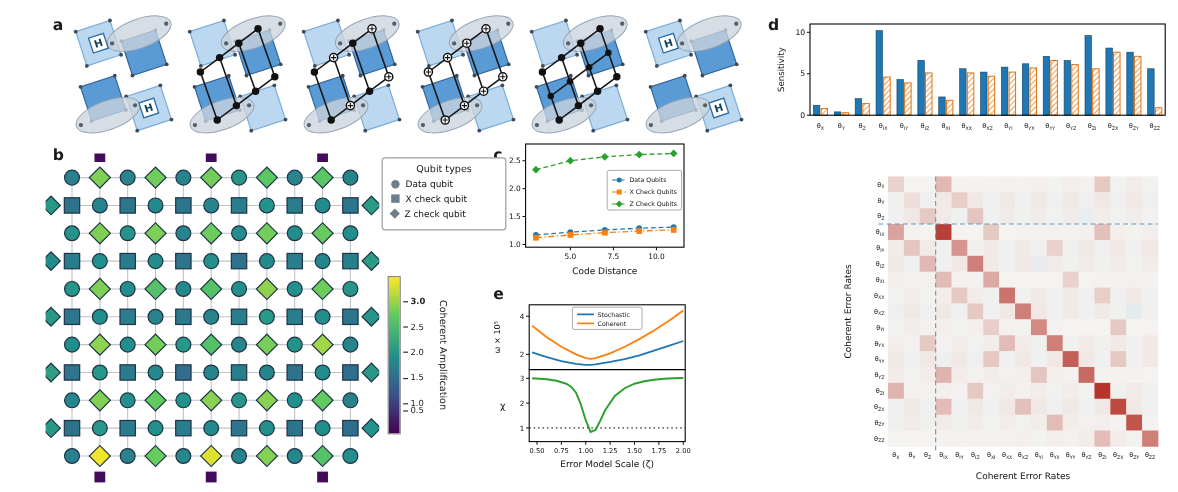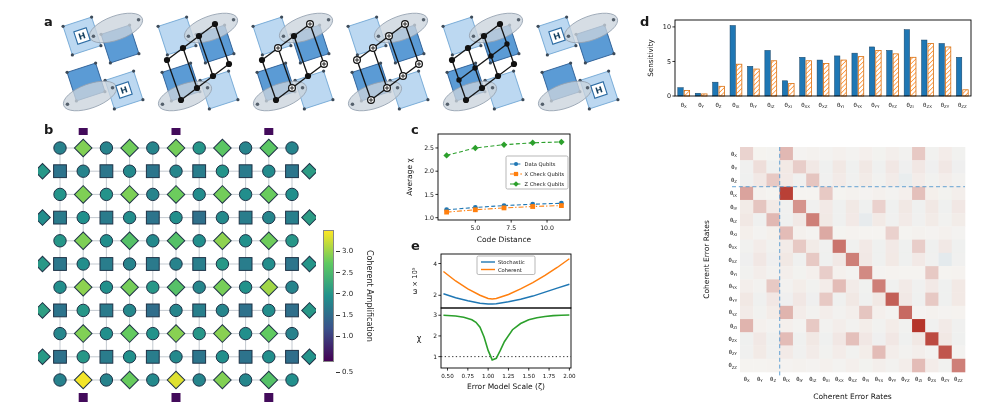--- a/index.html
+++ b/index.html
@@ -469,21 +469,21 @@
         <circle cx="68.4" cy="252" r="6.2" fill="rgb(39,131,140)" stroke="#1f3347" stroke-width="1"></circle>
         <rect x="85.39999999999999" y="245.8" width="12.4" height="12.4" fill="rgb(104,203,94)" stroke="#1f3347" stroke-width="1" transform="rotate(45 91.6 252)"></rect>
         <circle cx="114.8" cy="252" r="6.2" fill="rgb(36,137,140)" stroke="#1f3347" stroke-width="1"></circle>
         <rect x="131.8" y="245.8" width="12.4" height="12.4" fill="rgb(222,225,49)" stroke="#1f3347" stroke-width="1" transform="rotate(45 138 252)"></rect>
         <circle cx="161.2" cy="252" r="6.2" fill="rgb(38,133,140)" stroke="#1f3347" stroke-width="1"></circle>
         <rect x="178.20000000000002" y="245.8" width="12.4" height="12.4" fill="rgb(130,208,84)" stroke="#1f3347" stroke-width="1" transform="rotate(45 184.4 252)"></rect>
         <circle cx="207.6" cy="252" r="6.2" fill="rgb(37,134,140)" stroke="#1f3347" stroke-width="1"></circle>
         <rect x="224.6" y="245.8" width="12.4" height="12.4" fill="rgb(85,193,104)" stroke="#1f3347" stroke-width="1" transform="rotate(45 230.79999999999998 252)"></rect>
         <circle cx="254" cy="252" r="6.2" fill="rgb(34,143,140)" stroke="#1f3347" stroke-width="1"></circle>
       </svg></div>
-  <div id="mount-c" class="mount" style="left:402px;top:126px"><svg width="178" height="124">
+  <div id="mount-c" class="mount" style="left:402px;top:112px"><svg width="178" height="124">
         <rect x="36" y="8" width="132" height="86" fill="none" stroke="#000" stroke-width="0.9"></rect>
         <line x1="73.30434782608697" y1="94" x2="73.30434782608697" y2="96.6" stroke="#000" stroke-width="0.8"></line>
         <text x="73.30434782608697" y="104" font-size="6.2" fill="#111" text-anchor="middle">5.0</text>
         <line x1="109.17391304347827" y1="94" x2="109.17391304347827" y2="96.6" stroke="#000" stroke-width="0.8"></line>
         <text x="109.17391304347827" y="104" font-size="6.2" fill="#111" text-anchor="middle">7.5</text>
         <line x1="145.04347826086956" y1="94" x2="145.04347826086956" y2="96.6" stroke="#000" stroke-width="0.8"></line>
         <text x="145.04347826086956" y="104" font-size="6.2" fill="#111" text-anchor="middle">10.0</text>
         <line x1="33.4" y1="91.67567567567568" x2="36" y2="91.67567567567568" stroke="#000" stroke-width="0.8"></line>
         <text x="32" y="93.87567567567568" font-size="6.2" fill="#111" text-anchor="end">1.0</text>
         <line x1="33.4" y1="68.43243243243242" x2="36" y2="68.43243243243242" stroke="#000" stroke-width="0.8"></line>
@@ -953,26 +953,41 @@
         <text x="92" y="201.91176470588235" font-size="5.4" fill="#111" text-anchor="end">θ<tspan font-size="3.89" dy="1.19">ZX</tspan></text>
         <text x="286.9117647058823" y="242" font-size="5.4" fill="#111" text-anchor="middle">θ<tspan font-size="3.89" dy="1.19">ZX</tspan></text>
         <text x="92" y="215.1470588235294" font-size="5.4" fill="#111" text-anchor="end">θ<tspan font-size="3.89" dy="1.19">ZY</tspan></text>
         <text x="300.1470588235294" y="242" font-size="5.4" fill="#111" text-anchor="middle">θ<tspan font-size="3.89" dy="1.19">ZY</tspan></text>
         <text x="92" y="228.38235294117646" font-size="5.4" fill="#111" text-anchor="end">θ<tspan font-size="3.89" dy="1.19">ZZ</tspan></text>
         <text x="313.38235294117646" y="242" font-size="5.4" fill="#111" text-anchor="middle">θ<tspan font-size="3.89" dy="1.19">ZZ</tspan></text>
         <text x="0" y="0" font-size="7.5" fill="#111" text-anchor="middle" transform="translate(64 120.5) rotate(-90)">Coherent Error Rates</text>
         <text x="207.5" y="260" font-size="7.5" fill="#111" text-anchor="middle">Coherent Error Rates</text>
       </svg></div>
 
+  <div class="qubit-legend">
+    <div class="legend-title">Qubit types</div>
+    <div class="legend-row">
+      <span class="lm lm-circle"></span>
+      <span>Data qubit</span>
+    </div>
+    <div class="legend-row">
+      <span class="lm"></span>
+      <span>X check qubit</span>
+    </div>
+    <div class="legend-row">
+      <span class="lm lm-diamond"></span>
+      <span>Z check qubit</span>
+    </div>
+  </div>
 
   <div class="colorbar">
     <div class="cbar-gradient" id="cbar-gradient" style="background: linear-gradient(to top, rgb(68, 1, 84) 0%, rgb(59, 82, 139) 25%, rgb(33, 145, 140) 50%, rgb(94, 201, 98) 75%, rgb(253, 231, 37) 100%);"></div>
     <div id="cbar-ticks">
-        <div class="cbar-tick" style="top: 142px;"><span class="tl"></span>0.5</div>
+        <div class="cbar-tick" style="top: 112px;"><span class="tl"></span>0.5</div>
         <div class="cbar-tick" style="top: 106.452px;"><span class="tl"></span>1.0</div>
         <div class="cbar-tick" style="top: 85.1613px;"><span class="tl"></span>1.5</div>
         <div class="cbar-tick" style="top: 63.871px;"><span class="tl"></span>2.0</div>
         <div class="cbar-tick" style="top: 42.5806px;"><span class="tl"></span>2.5</div>
-        <div class="cbar-tick" style="top: 21.2903px;"><span class="tl"></span>3.0</div>
+        <div class="cbar-tick" style="top: 21.2903px; font-weight: bold;"><span class="tl"></span>3.0</div>
       </div>
     <div class="cbar-label">Coherent Amplification</div>
   </div>
 </div>
 
 </body></html>

